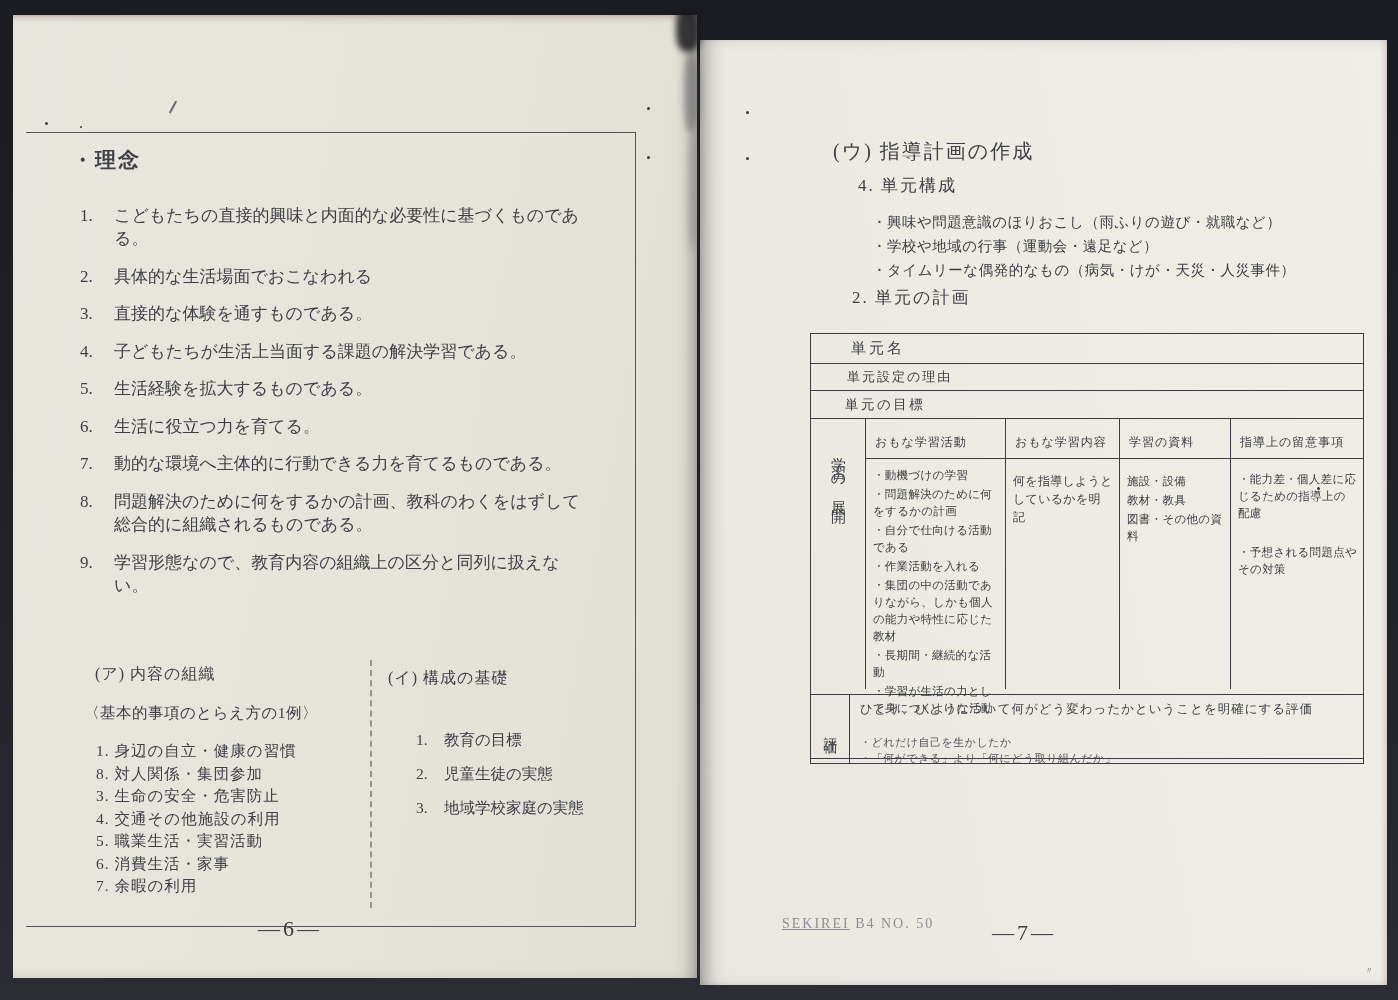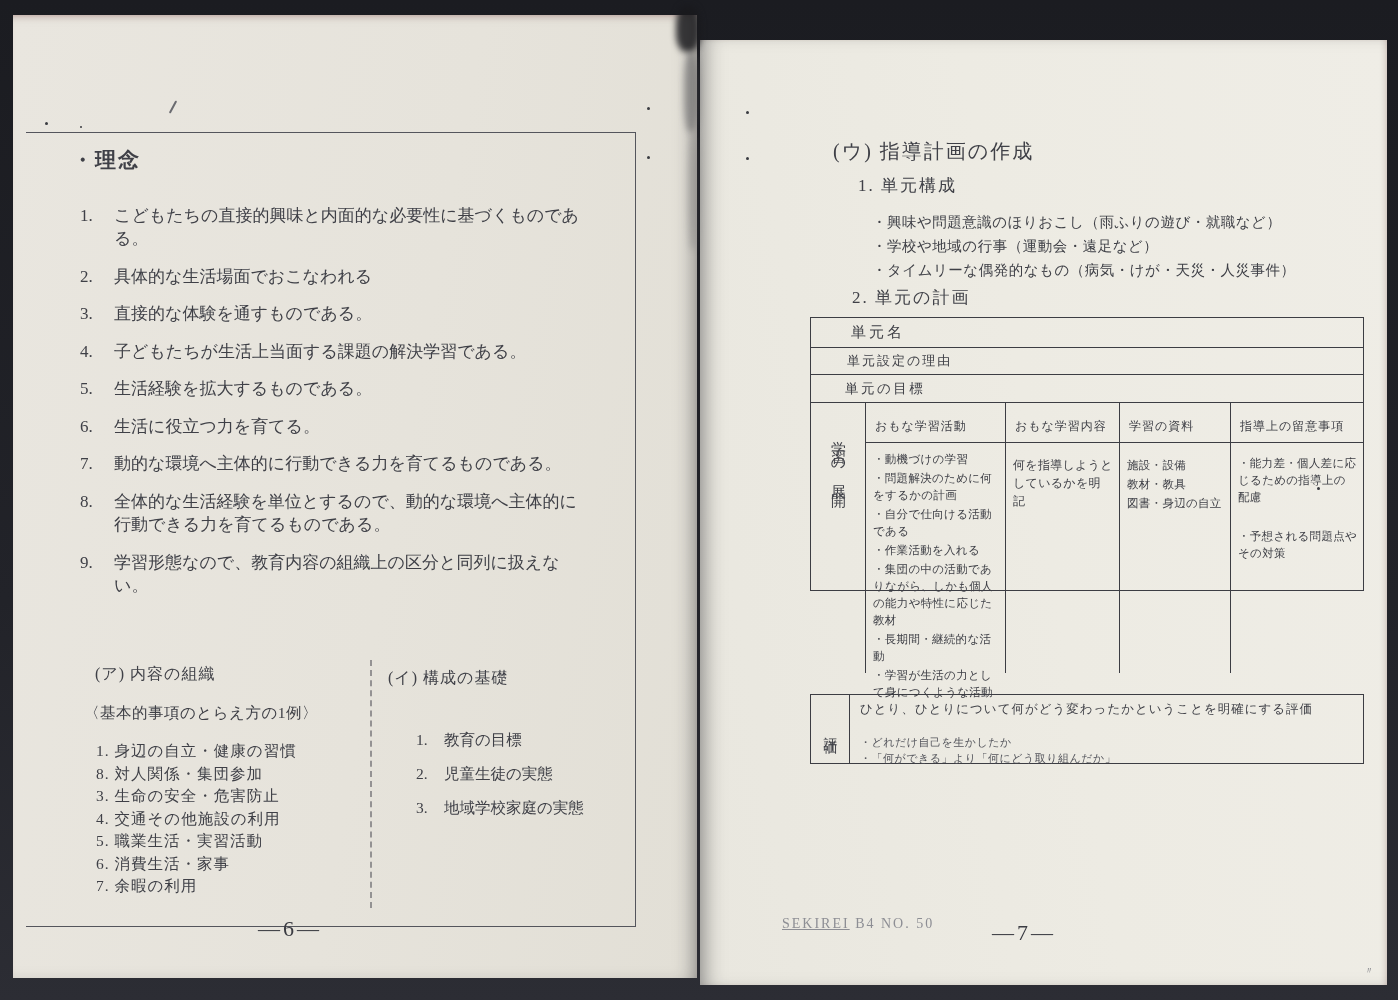--- a/index.html
+++ b/index.html
@@ -30,21 +30,21 @@
   .sb-heading{left:388px;top:668px;font-size:16px;}
   .sb-items{left:416px;top:730px;width:180px;}
   .sb-item{display:flex;margin-bottom:13px;font-size:15.5px;line-height:1.35;}
   .sb-num{width:28px;flex:none;}
   .page-num{font-size:22px;letter-spacing:3px;color:#3a3b42;}
   
   .r-heading{left:833px;top:138px;font-size:20px;letter-spacing:2px;}
   .r-unit-title{left:858px;top:174px;font-size:17px;letter-spacing:2px;}
   .r-bullets{left:872px;top:210px;font-size:14.5px;line-height:24px;letter-spacing:.5px;}
   .r-plan-title{left:852px;top:286px;font-size:17px;letter-spacing:2px;}
-  .unit-table{left:810px;top:317px;width:554px;height:274px;border:1.6px solid #3c3d43;box-sizing:border-box;background:transparent;}
+  .unit-table{left:810px;top:333px;width:554px;height:426px;border:1.6px solid #3c3d43;box-sizing:border-box;background:transparent;}
   .t-row{box-sizing:border-box;border-bottom:1.4px solid #3c3d43;display:flex;align-items:center;}
   .t-row1{height:30px;padding-left:40px;font-size:15px;letter-spacing:3px;}
   .t-row2{height:27px;padding-left:36px;font-size:13px;letter-spacing:2px;}
   .t-row3{height:28px;padding-left:34px;font-size:13.5px;letter-spacing:2.5px;}
   .t-body{position:relative;height:270px;box-sizing:border-box;}
   .side-col{position:absolute;left:0;top:0;bottom:0;width:55px;border-right:1.4px solid #3c3d43;box-sizing:border-box;display:flex;justify-content:center;padding-top:26px;}
   .v-text{writing-mode:vertical-rl;text-orientation:upright;font-size:15px;letter-spacing:9px;color:#3f4047;}
   .t-col{position:absolute;top:0;bottom:0;box-sizing:border-box;border-right:1.4px solid #3c3d43;}
   .t-col:last-child{border-right:none;}
   .t-col-hdr{height:32px;box-sizing:border-box;border-bottom:1.4px solid #3c3d43;display:flex;align-items:center;padding-left:9px;font-size:12px;letter-spacing:1px;margin-top:8px;}
@@ -98,21 +98,21 @@
     <div class="p-item">
         <span class="p-num">6.</span>
         <span>生活に役立つ力を育てる。</span>
       </div>
     <div class="p-item">
         <span class="p-num">7.</span>
         <span>動的な環境へ主体的に行動できる力を育てるものである。</span>
       </div>
     <div class="p-item">
         <span class="p-num">8.</span>
-        <span>全体的な生活経験を単位とするので、動的な環境へ主体的に行動できる力を育てるものである。</span>
+        <span>問題解決のために何をするかの計画、教科のわくをはずして総合的に組織されるものである。</span>
       </div>
     <div class="p-item">
         <span class="p-num">9.</span>
         <span>学習形態なので、教育内容の組織上の区分と同列に扱えない。</span>
       </div>
   </div>
 
 
   <div class="abs col-divider"></div>
 
@@ -144,21 +144,21 @@
       </div>
   </div>
 
   <div class="abs hw page-num" style="left:258px;top:916px;">—6—</div>
 
   <div class="paper paper-right">
     
   </div>
 
   <div class="abs hw r-heading">(ウ) 指導計画の作成</div>
-  <div class="abs hw r-unit-title">1. 単元構成</div>
+  <div class="abs hw r-unit-title">4. 単元構成</div>
   <div class="abs hw r-bullets">
     <div>・興味や問題意識のほりおこし（雨ふりの遊び・就職など）</div>
     <div>・学校や地域の行事（運動会・遠足など）</div>
     <div>・タイムリーな偶発的なもの（病気・けが・天災・人災事件）</div>
   </div>
   <div class="abs hw r-plan-title">2. 単元の計画</div>
 
   <div class="abs unit-table">
     <div class="t-row t-row1 hw">単元名</div>
     <div class="t-row t-row2 hw">単元設定の理由</div>
@@ -181,21 +181,21 @@
       </div>
       <div class="t-col" style="left:195px;width:114px;">
         <div class="t-col-hdr hw">おもな学習内容</div>
         <div class="t-cell" style="padding-top:14px;font-size:12px;">何を指導しようとしているかを明記</div>
       </div>
       <div class="t-col" style="left:309px;width:111px;">
         <div class="t-col-hdr hw">学習の資料</div>
         <div class="t-cell" style="padding-top:14px;">
           <div>施設・設備</div>
           <div>教材・教具</div>
-          <div>図書・身辺の自立</div>
+          <div>図書・その他の資料</div>
         </div>
       </div>
       <div class="t-col" style="left:420px;width:132.6px;">
         <div class="t-col-hdr hw">指導上の留意事項</div>
         <div class="t-cell" style="padding-top:12px;">
           <div style="margin-bottom:22px;">・能力差・個人差に応じるための指導上の配慮</div>
           <div>・予想される問題点やその対策</div>
         </div>
       </div>
     </div>

